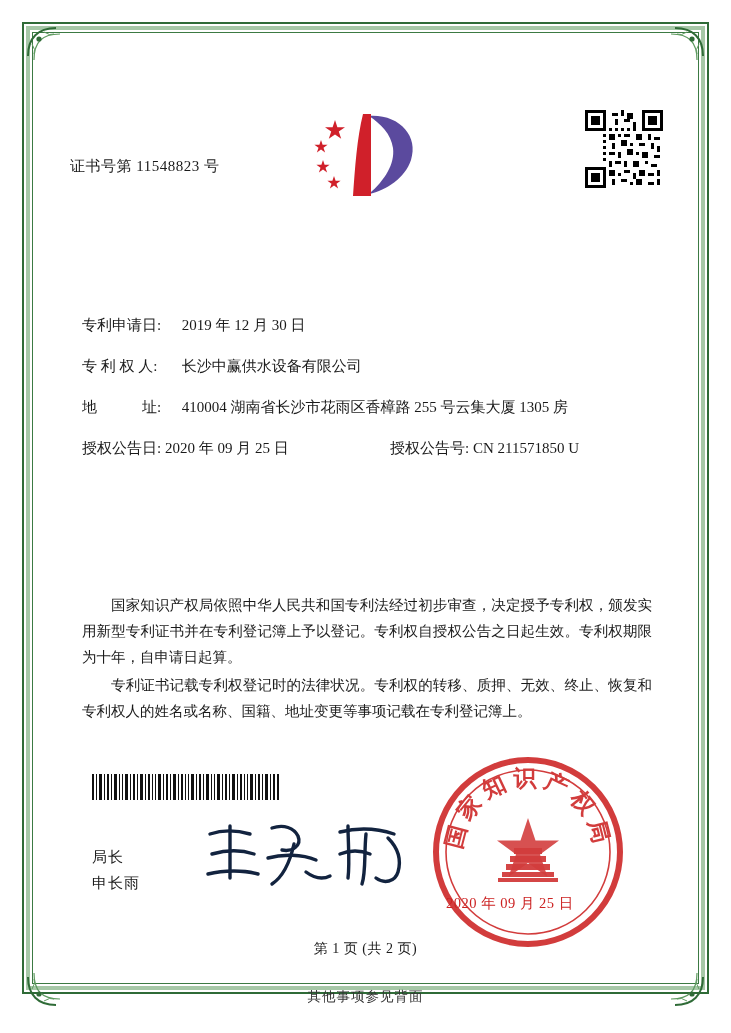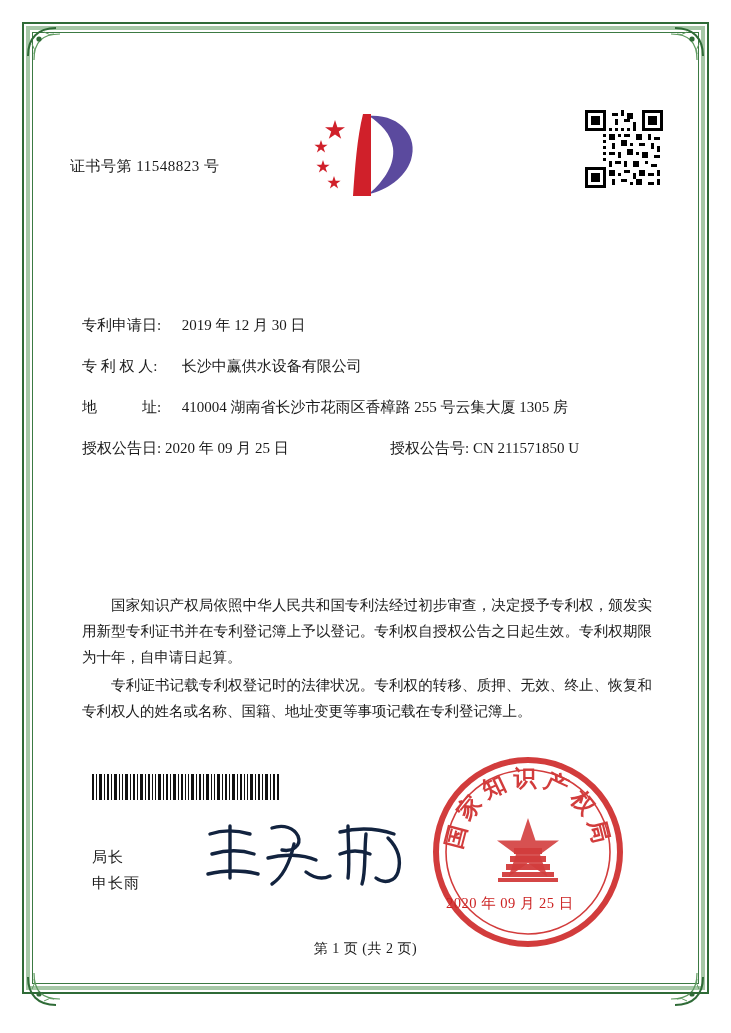--- a/index.html
+++ b/index.html
@@ -515,14 +515,15 @@
         </g>
       </svg>
     </div>
 
     <div class="seal-date">2020 年 09 月 25 日</div>
 
     <div class="page-no">第 1 页 (共 2 页)</div>
 
   </div>
 
+  <div class="footnote">其他事项参见背面</div>
 
 </div>
 
 </body></html>

